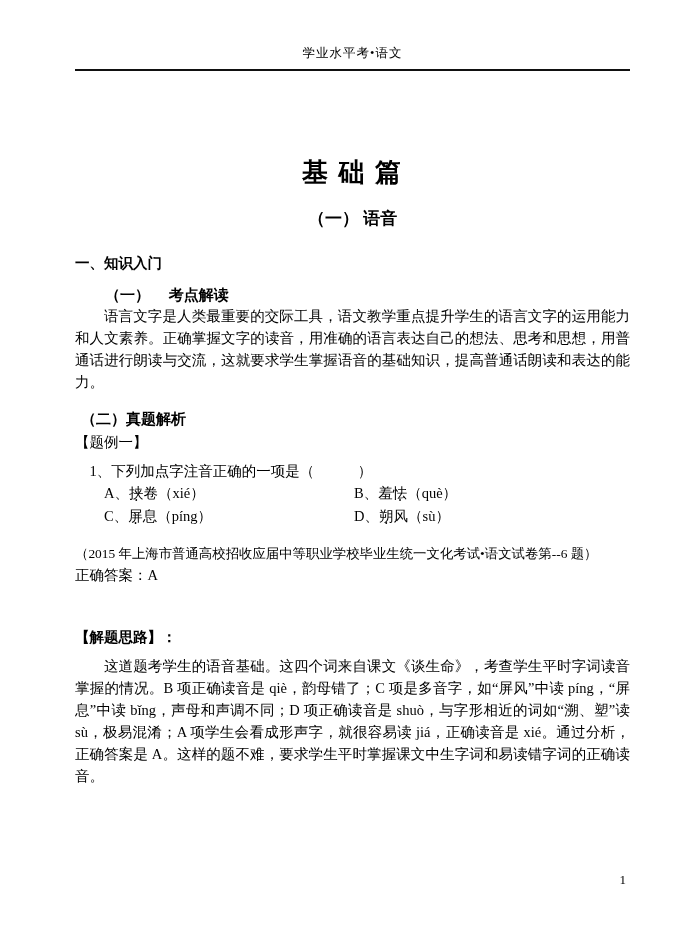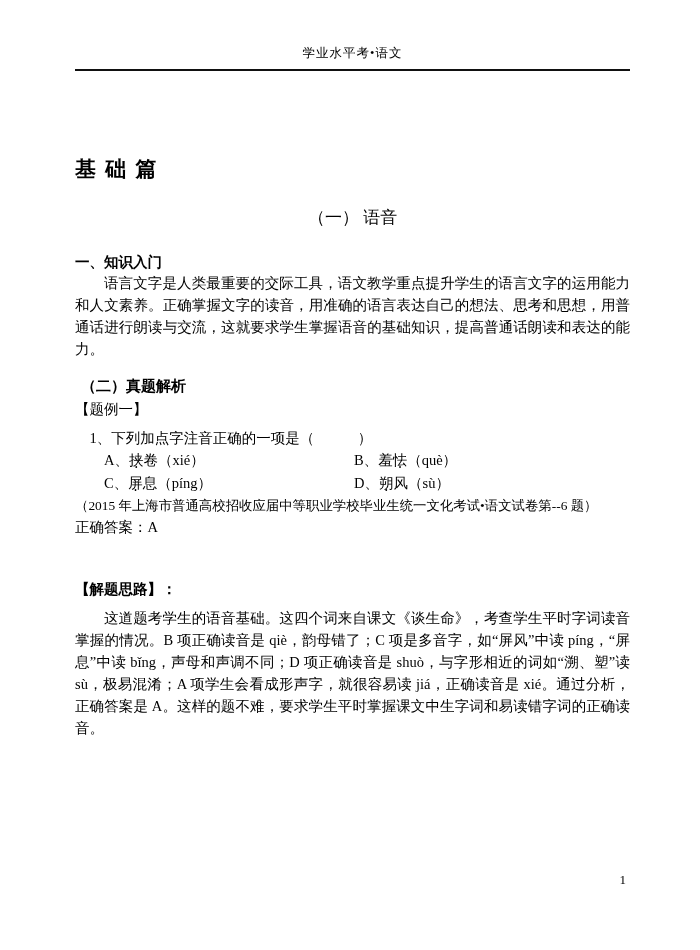--- a/index.html
+++ b/index.html
@@ -18,29 +18,30 @@
   }
   .header {
     text-align: center;
     font-size: 12.5px;
     letter-spacing: 1px;
     padding-bottom: 7px;
     border-bottom: 2px solid #111111;
   }
   .title {
     margin-top: 84px;
-    font-size: 21px;
+    text-align: center;
+    font-size: 26px;
     font-weight: bold;
     letter-spacing: 2px;
   }
   .subtitle {
-    margin-top: 23px;
+    margin-top: 17px;
     text-align: center;
     font-size: 17px;
-    font-weight: normal;
+    font-weight: bold;
   }
   .sec-h1 {
     margin-top: 24px;
     font-size: 14.5px;
     font-weight: bold;
   }
   .sec-h2 {
     margin-top: 13px;
     font-size: 15px;
     font-weight: bold;
@@ -83,21 +84,21 @@
     position: absolute;
     left: 50%;
     transform: translateX(-50%);
     bottom: -0.62em;
     font-size: 0.5em;
     line-height: 1;
   }
   .source {
     font-size: 13.4px;
     line-height: 21px;
-    margin-top: 1px;
+    margin-top: 16px;
     white-space: nowrap;
   }
   .answer {
     font-size: 14.5px;
     line-height: 22px;
   }
   .analysis-heading {
     margin-top: 40px;
     font-size: 14.5px;
     font-weight: bold;
@@ -117,20 +118,21 @@
 <div class="page">
 
   <div class="header">
     <span>学业水平考•语文</span>
   </div>
 
   <div class="title">基 础 篇</div>
   <div class="subtitle">（一） 语音</div>
 
   <div class="sec-h1">一、知识入门</div>
+  <div class="sec-h2">（一）　 考点解读</div>
 
   <p class="para">语言文字是人类最重要的交际工具，语文教学重点提升学生的语言文字的运用能力和人文素养。正确掌握文字的读音，用准确的语言表达自己的想法、思考和思想，用普通话进行朗读与交流，这就要求学生掌握语音的基础知识，提高普通话朗读和表达的能力。</p>
 
   <div class="sec-h2b">（二）真题解析</div>
   <div class="example-label">【题例一】</div>
 
   <div class="question-stem">1、下列加点字注音正确的一项是（　　　）</div>
 
   <div class="options">
     <div class="option">

